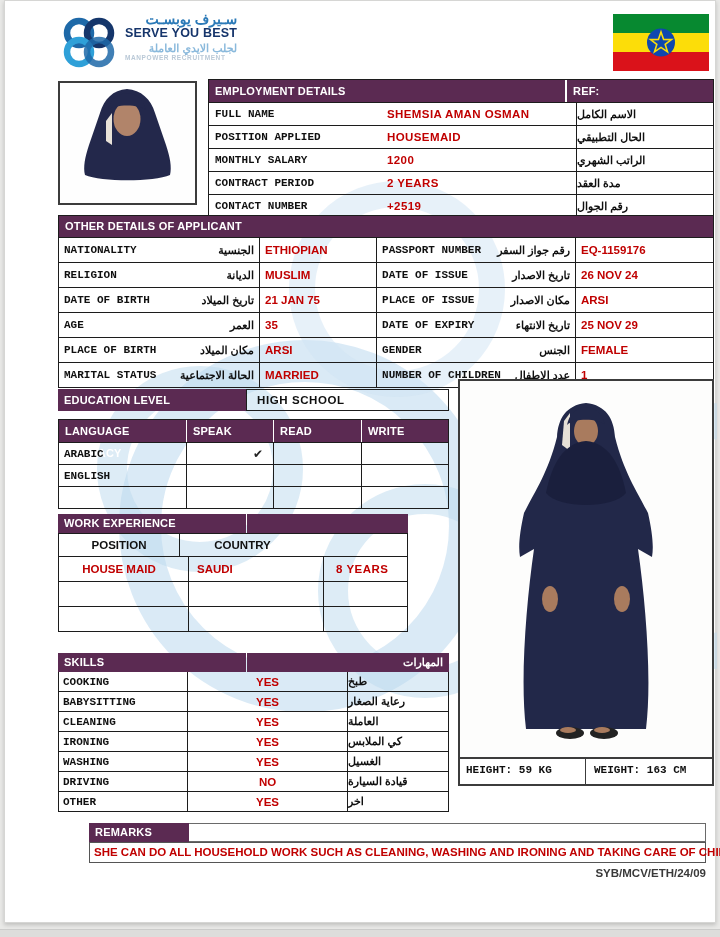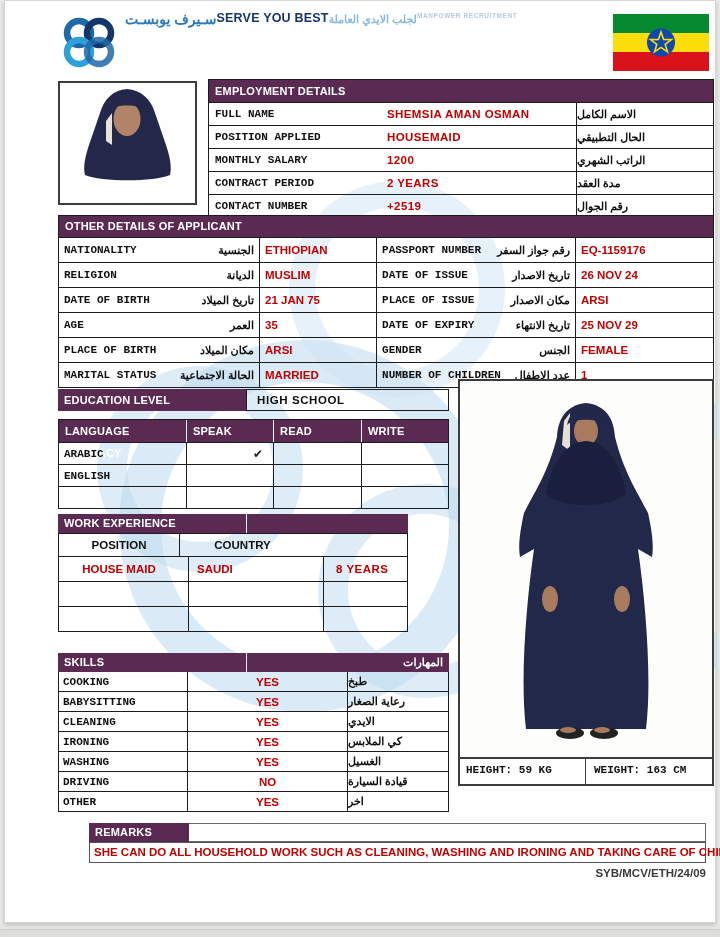--- a/index.html
+++ b/index.html
@@ -16,21 +16,21 @@
   .abs{position:absolute;z-index:1;}
 
   
   .lbl{font-weight:700;font-size:11px;color:#101010;font-family:Liberation Mono, monospace;}
   .arlbl{font-weight:700;font-size:11px;color:#101010;direction:rtl;}
   .val{font-weight:700;font-size:11.5px;color:var(--red);}
   .phead{background:var(--purple);color:#fff;font-weight:700;font-size:11px;letter-spacing:.2px;}
 
   
   .logo-block{left:53px;top:11px;display:flex;gap:5px;align-items:flex-start;}
-  .logo-text{display:flex;line-height:1.08;}
+  .logo-text{display:flex;flex-direction:column;line-height:1.08;}
   .logo-ar{font-size:14px;font-weight:700;color:#2b7ab8;direction:rtl;}
   .logo-en{font-size:12.5px;font-weight:700;color:#16356b;letter-spacing:.2px;}
   .logo-tag-ar{font-size:11px;font-weight:700;color:#8ab9dc;direction:rtl;margin-top:2px;}
   .logo-tag-en{font-size:6.5px;font-weight:700;color:#bac9d7;letter-spacing:.6px;}
 
   
   .flag{left:608px;top:13px;width:96px;height:57px;}
 
   
   .portrait-box{left:53px;top:80px;width:139px;height:124px;border:2px solid #3c3c3c;background:#fff;box-sizing:border-box;}
@@ -167,20 +167,21 @@
         <path d="M67,6 C53,7 44,16 40,30 L29,62 C25,74 23,84 25,92 C41,99 94,99 110,92 C112,84 110,74 106,62 L95,30 C91,16 81,7 67,6 Z" fill="#23284b"></path>
         <path d="M46,38 L52,30 52,62 46,58 Z" fill="#e8e2d8"></path>
         <ellipse cx="67" cy="36" rx="13.5" ry="17" fill="#b1846a"></ellipse>
         <path d="M67,10 C56,11 50,18 48,27 C54,21 80,21 86,27 C84,18 78,11 67,10 Z" fill="#23284b"></path>
       </svg>
     </div>
 
     <div class="abs emp-table">
       <div class="emp-header">
         <div class="t1 phead">EMPLOYMENT DETAILS</div>
+        <div class="t2 phead">REF:</div>
       </div>
       <div class="emp-row">
         <div class="c-lbl lbl">FULL NAME</div>
         <div class="c-val val">SHEMSIA  AMAN   OSMAN</div>
         <div class="c-ar arlbl">الاسم الكامل</div>
       </div>
       <div class="emp-row">
         <div class="c-lbl lbl">POSITION APPLIED</div>
         <div class="c-val val">HOUSEMAID</div>
         <div class="c-ar arlbl">الحال التطبيقي</div>
@@ -351,21 +352,21 @@
           <div class="sk-ar arlbl">طبخ</div>
         </div>
         <div class="skill-row">
           <div class="sk-lbl lbl">BABYSITTING</div>
           <div class="sk-val val">YES</div>
           <div class="sk-ar arlbl">رعاية الصغار</div>
         </div>
         <div class="skill-row">
           <div class="sk-lbl lbl">CLEANING</div>
           <div class="sk-val val">YES</div>
-          <div class="sk-ar arlbl">الايدي</div>
+          <div class="sk-ar arlbl">العاملة</div>
         </div>
         <div class="skill-row">
           <div class="sk-lbl lbl">IRONING</div>
           <div class="sk-val val">YES</div>
           <div class="sk-ar arlbl">كي الملابس</div>
         </div>
         <div class="skill-row">
           <div class="sk-lbl lbl">WASHING</div>
           <div class="sk-val val">YES</div>
           <div class="sk-ar arlbl">الغسيل</div>

